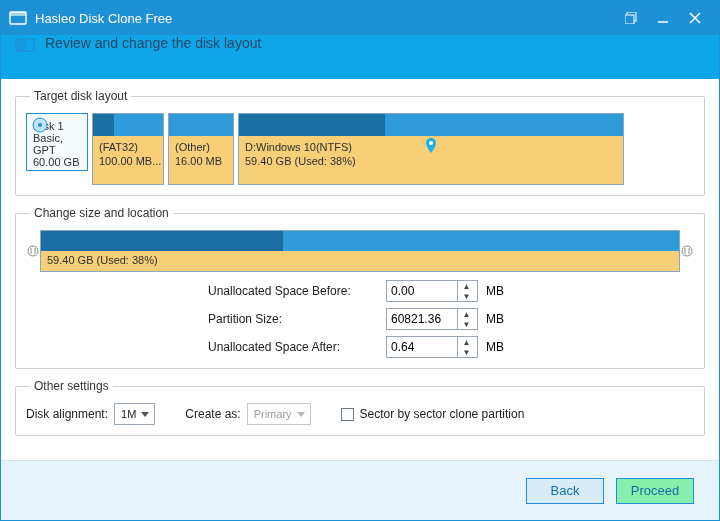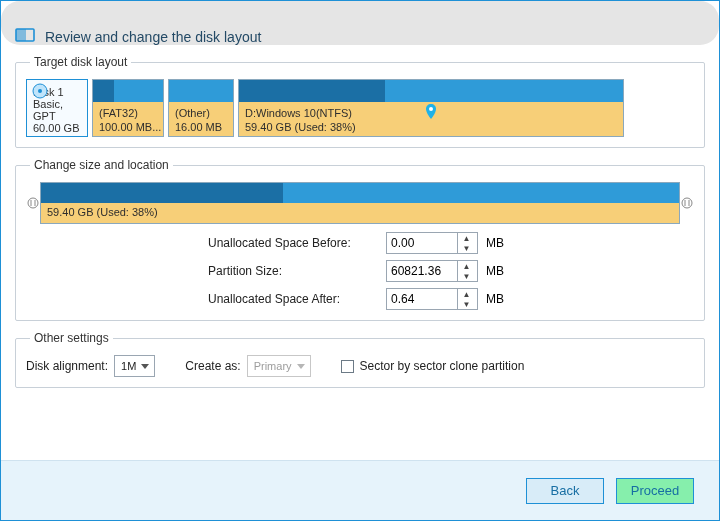--- a/index.html
+++ b/index.html
@@ -4,31 +4,31 @@
 <style>
   * { box-sizing: border-box; margin: 0; padding: 0; font-family: "Segoe UI", Tahoma, sans-serif; }
   html, body { width: 720px; height: 521px; overflow: hidden; background:#fff; }
   .window { width:720px; height:521px; border:1px solid #1e90d6; display:flex; flex-direction:column; background:#fff;}
   .titlebar { height:34px; background:#1e90d6; color:#fff; display:flex; align-items:center; padding:0 8px; font-size:13px;}
   .titlebar .title-icon { width:18px; height:18px; margin-right:8px; }
   .titlebar .title-icon svg { display:block;}
   .titlebar .title-text { flex:1; }
   .titlebar .winbtn { width:32px; height:34px; display:flex; align-items:center; justify-content:center; }
   .titlebar .winbtn svg { display:block; }
-  .subhead { height:44px; background:#e5e5e5; display:flex; align-items:flex-end; padding:0 14px; font-size:14px; color:#244a66;border-radius:19px;}
+  .subhead { height:44px; background:#0ea5e9; display:flex; align-items:flex-start; padding:0 14px; font-size:14px; color:#244a66;}
   .subhead .sub-icon { width:20px; height:20px; margin-right:10px;}
   .content { flex:1; padding:10px 14px 0 14px; display:flex; flex-direction:column; gap:10px;}
   fieldset.group { border:1px solid #c8d0d8; border-radius:2px; padding:10px 10px 10px 10px; position:relative;}
   fieldset.group legend { font-size:12px; color:#333; padding:0 4px; margin-left:4px;}
   
   .disk-row { display:flex; gap:4px; }
   .disk-tile { border:1px solid #8aa8bd; position:relative; height:58px; display:flex; flex-direction:column; justify-content:flex-end; padding:4px 6px 2px 6px; font-size:11px; color:#2e2e2e; overflow:hidden;}
   .disk-tile.header { width:62px; background:#f6fbff; border-color:#1e90d6; }
   .disk-tile.header .icon { position:absolute; top:2px; left:4px;}
-  .part-wrap { position:relative; height:58px; border:1px solid #8aa8bd; flex-shrink:0; overflow:hidden;}
+  .part-wrap { position:relative; height:72px; border:1px solid #8aa8bd; flex-shrink:0; overflow:hidden;}
   .part-label { position:absolute; left:6px; top:26px; font-size:11px; line-height:14px; color:#2e2e2e; white-space:nowrap;}
   .part-bar-bg { position:absolute; top:0; left:0; right:0; height:22px; background:#2f9bd8;}
   .part-bar-used { position:absolute; top:0; left:0; height:22px; background:#1b6fa5;}
   .part-lower { position:absolute; top:22px; left:0; right:0; bottom:0; background:#f7cf78;}
   .pin { position:absolute; top:24px; left:50%; transform:translateX(-50%);}
   
   .size-row { position:relative; display:flex; align-items:center; height:42px;}
   .handle { width:14px; height:42px; display:flex; align-items:center; justify-content:center; color:#6b6b6b; font-size:14px;}
   .slider { flex:1; border:1px solid #8aa8bd; height:42px; position:relative; overflow:hidden;}
   .slider .part-bar-bg { height:20px;}
@@ -53,20 +53,46 @@
   
   .footer { height:60px; background:#e6f3fb; display:flex; align-items:center; justify-content:flex-end; padding:0 25px; gap:12px; border-top:1px solid #cfe2ef;}
   .btn { min-width:78px; height:26px; border:1px solid #1e90d6; color:#176ea3; background:#86efac; font-size:13px; display:flex; align-items:center; justify-content:center; }
   .btn.hover { background:#d8ecf8;}
 </style>
 </head>
 <body>
 
 <div class="window">
 
+  <div class="titlebar">
+    <span class="title-icon">
+      <svg width="18" height="18" viewBox="0 0 18 18">
+          <rect x="1" y="3" width="16" height="12" rx="1" fill="none" stroke="#fff" stroke-width="1.4"></rect>
+          <rect x="1" y="3" width="16" height="4" fill="#fff" opacity="0.6"></rect>
+        </svg>
+    </span>
+    <span class="title-text">Hasleo Disk Clone Free</span>
+    <span class="winbtn">
+      <svg width="12" height="12">
+          <rect x="2" y="0" width="9" height="9" fill="none" stroke="#fff"></rect>
+          <rect x="0" y="3" width="9" height="9" fill="#1e90d6" stroke="#fff"></rect>
+        </svg>
+    </span>
+    <span class="winbtn">
+      <svg width="12" height="12">
+          <line x1="1" y1="10" x2="11" y2="10" stroke="#fff" stroke-width="1.5"></line>
+        </svg>
+    </span>
+    <span class="winbtn">
+      <svg width="12" height="12">
+          <line x1="1" y1="1" x2="11" y2="11" stroke="#fff" stroke-width="1.5"></line>
+          <line x1="11" y1="1" x2="1" y2="11" stroke="#fff" stroke-width="1.5"></line>
+        </svg>
+    </span>
+  </div>
 
   <div class="subhead">
     <span class="sub-icon">
       <svg width="20" height="20" viewBox="0 0 20 20">
           <rect x="1" y="4" width="18" height="12" rx="1" fill="none" stroke="#1e90d6" stroke-width="1.6"></rect>
           <rect x="1" y="4" width="10" height="12" fill="#1e90d6" opacity="0.5"></rect>
         </svg>
     </span>
     <span>Review and change the disk layout</span>
   </div>

